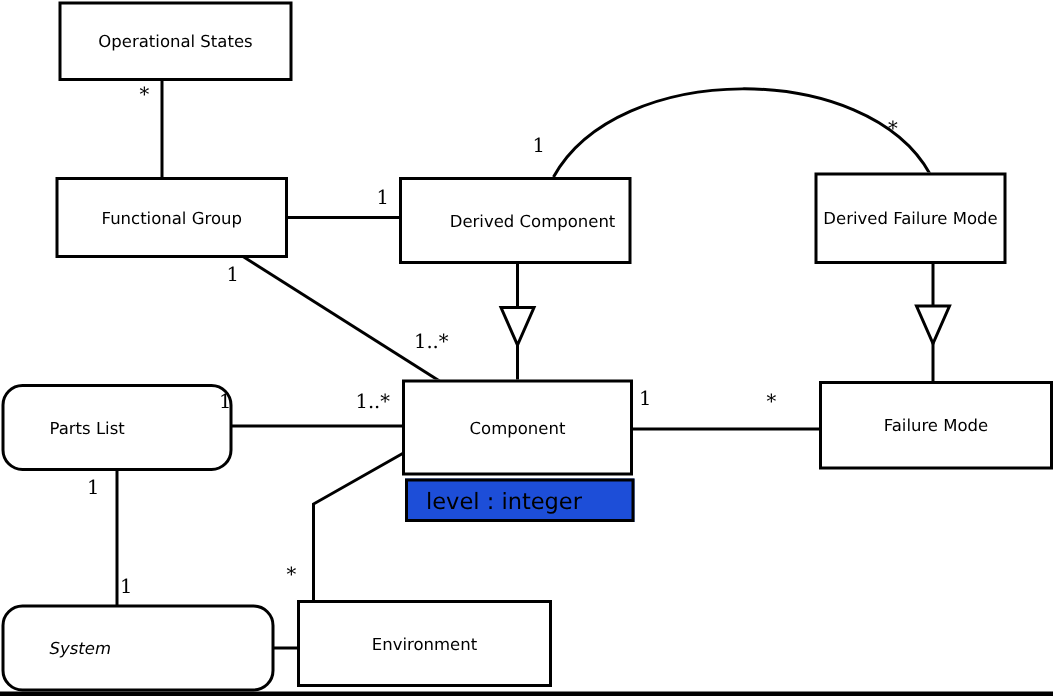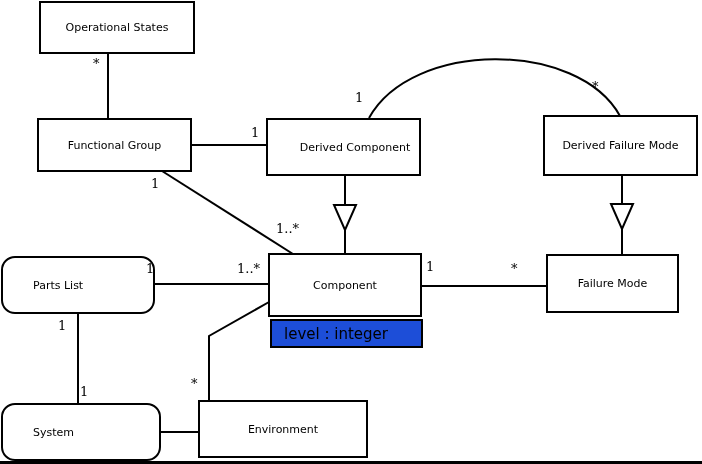--- a/index.html
+++ b/index.html
@@ -67,40 +67,40 @@
   </div>
 
   <div class="uml-box" style="left:39px;top:1px;width:156px;height:53px;">
     <span>Operational States</span>
   </div>
 
   <div class="uml-box" style="left:266px;top:118px;width:155px;height:58px;padding-left:23px;">
     <span>Derived Component</span>
   </div>
 
-  <div class="uml-box" style="left:543px;top:115px;width:155px;height:61px;">
+  <div class="uml-box" style="left:543px;top:115px;width:128px;height:61px;">
     <span>Derived Failure Mode</span>
   </div>
 
   <div class="uml-box align-left" style="left:1px;top:256px;width:154px;height:58px;">
     <span>Parts List</span>
   </div>
 
   <div class="uml-box" style="left:268px;top:253px;width:154px;height:64px;">
     <span>Component</span>
   </div>
   <div class="attr-box" style="left:270px;top:319px;width:153px;height:29px;">
     <span>level : integer</span>
   </div>
 
-  <div class="uml-box" style="left:546px;top:254px;width:133px;height:59px;">
+  <div class="uml-box" style="left:546px;top:254px;width:156px;height:59px;">
     <span>Failure Mode</span>
   </div>
 
-  <div class="uml-box align-left" style="left:1px;top:403px;width:160px;height:58px;">
+  <div class="uml-box align-left" style="left:1px;top:403px;width:182px;height:58px;font-style:italic;">
     <span>System</span>
   </div>
 
   <div class="uml-box" style="left:198px;top:400px;width:170px;height:58px;">
     <span>Environment</span>
   </div>
 
   <span class="mult" style="left:93px;top:57px;">*</span>
   <span class="mult" style="left:251px;top:126px;">1</span>
   <span class="mult" style="left:355px;top:91px;">1</span>

